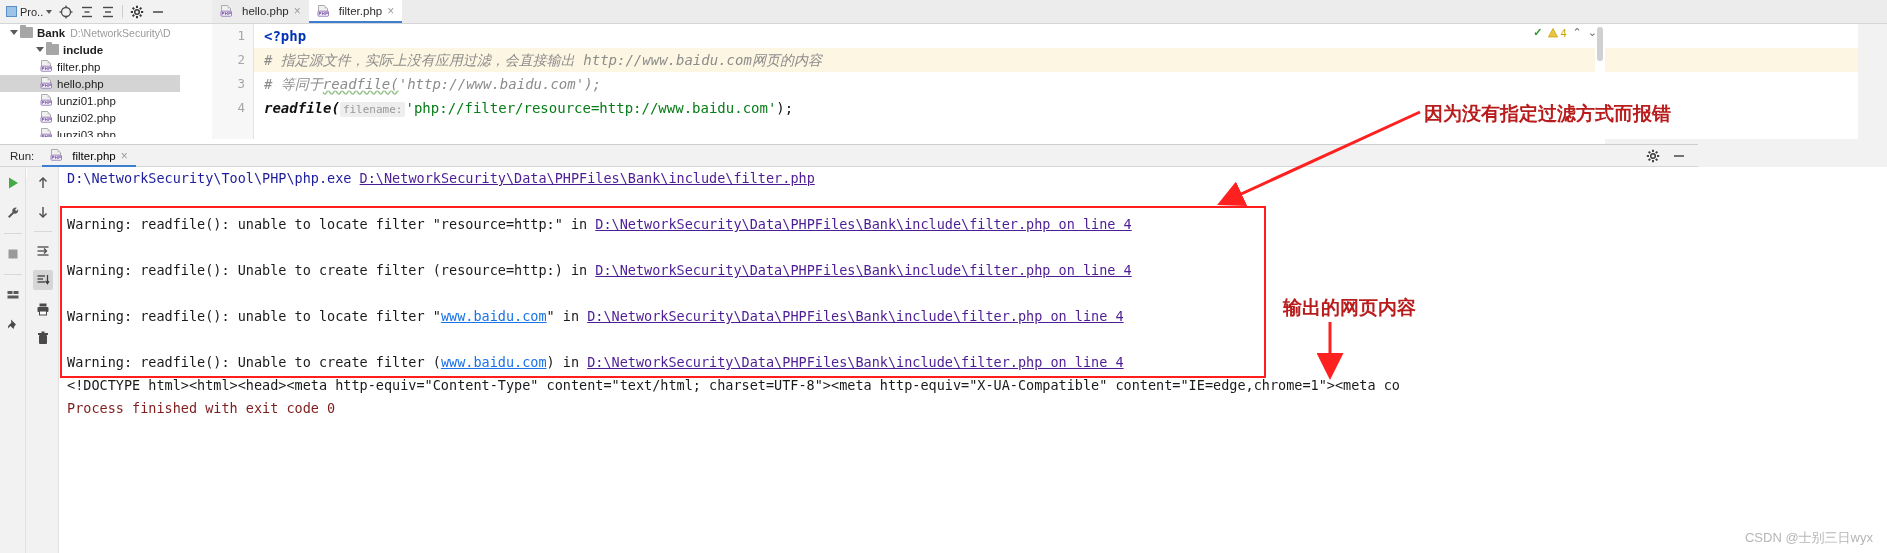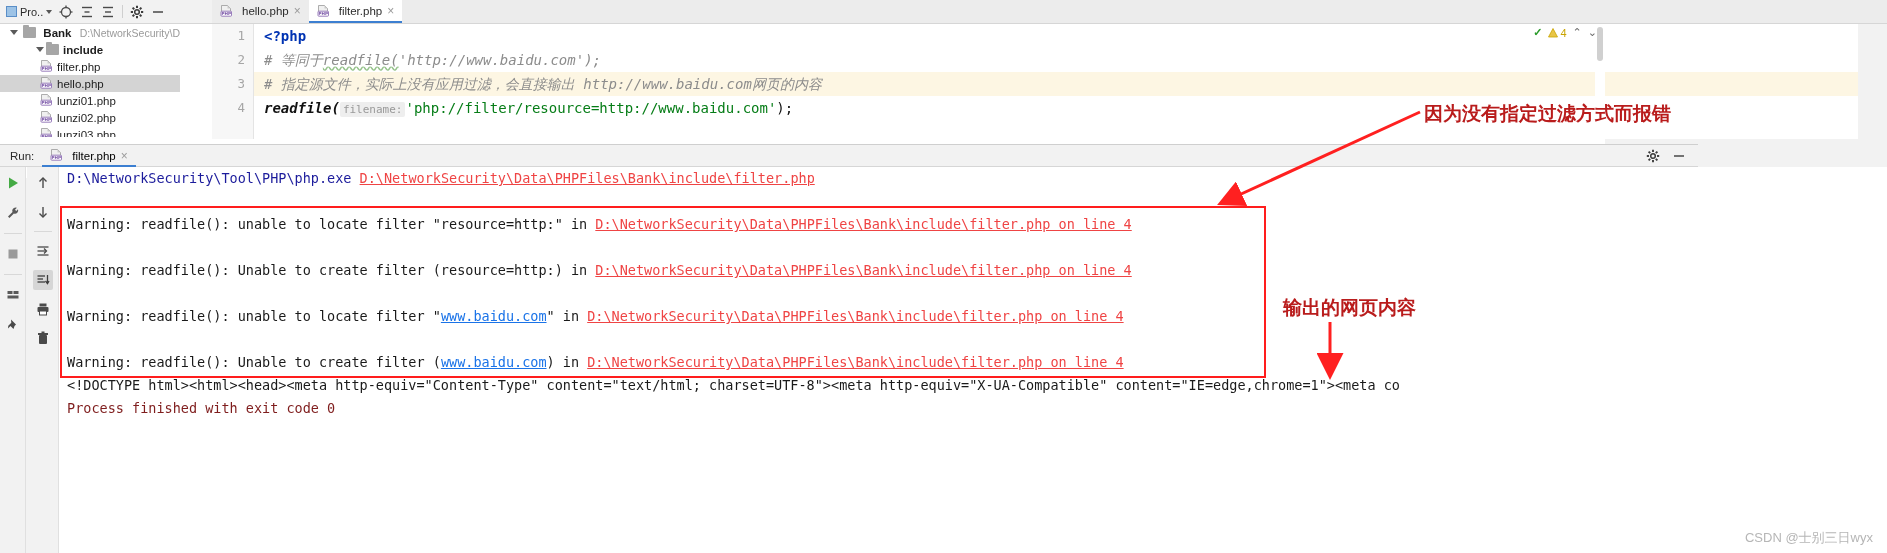--- a/index.html
+++ b/index.html
@@ -32,21 +32,21 @@
 
   
   .tree {
     position:absolute; left:0; top:24px; width:180px; height:113px;
     background:#ffffff; font-size:11.5px; color:#1d1d1d; overflow:hidden;
   }
   .tree-scroll-l { position:absolute; left:0; top:24px; width:4px; height:113px; background:#f2f2f2; }
   .tree-scroll-l .thumb { position:absolute; left:0; top:2px; width:4px; height:52px; background:#c9c9c9; border-radius:2px;}
   .row { height:17px; display:flex; align-items:center; white-space:nowrap; }
   .row.sel { background:#d4d4d4; }
-  .ind1 { padding-left:8px;justify-content:space-between; } .ind2 { padding-left:34px; } .ind3 { padding-left:40px; }
+  .ind1 { padding-left:8px; } .ind2 { padding-left:34px; } .ind3 { padding-left:40px; }
   .arrow { width:10px; height:10px; position:relative; margin-right:2px; flex:none; }
   .arrow::before{
     content:""; position:absolute; left:2px; top:2.5px;
     border-left:4.5px solid transparent; border-right:4.5px solid transparent; border-top:5px solid #5a5a5a;
   }
   .folder { width:13px;height:11px;background:#a6a6a6;border-radius:1px;margin-right:4px;flex:none;position:relative;}
   .folder::after{content:"";position:absolute;left:0;top:-2.5px;width:6px;height:3px;background:#a6a6a6;border-radius:1px 1px 0 0;}
   .phpico{width:13px;height:13px;margin-right:4px;flex:none;position:relative;}
   .lbl-bold{font-weight:bold;}
   .lbl-path{color:#9a9a9a;font-size:10.5px;margin-left:5px;}
@@ -108,21 +108,21 @@
   .sbtn.act { background:#d6d6d6; border-radius:2px;}
   .hr-s { width:18px; height:1px; background:#d8d8d8; }
 
   .console {
     position:absolute; left:59px; top:167px; width:1828px; height:386px;
     background:#ffffff; font-family:"DejaVu Sans Mono", monospace; font-size:13.5px;
     overflow:hidden;
   }
   .cline { height:23px; line-height:23px; white-space:pre; padding-left:8px; color:#1a1a1a;}
   .cmd { color:#1c1c9c; }
-  .lnk2 { color:#ef4444; text-decoration:underline; }
+  .lnk2 { color:#4c1d95; text-decoration:underline; }
   .lnkb { color:#1a73e8; text-decoration:underline; }
   .gapline { height:23px; }
 
   
   .redbox {
     position:absolute; left:60px; top:206px; width:1206px; height:172px;
     border:2px solid #ff1d1d; pointer-events:none;
   }
 
   
@@ -279,22 +279,22 @@
 
     <div class="gutter" id="gutter">
         <div class="gl">1</div>
         <div class="gl">2</div>
         <div class="gl">3</div>
         <div class="gl">4</div>
       </div>
 
     <div class="code">
       <div class="cl"><span class="kw">&lt;?php</span></div>
+      <div class="cl hl"><span class="cm"># </span><span class="cm">指定源文件，实际上没有应用过滤，会直接输出 </span><span class="cm lnk">http://www.baidu.com</span><span class="cm">网页的内容</span></div>
       <div class="cl"><span class="cm"># </span><span class="cm">等同于</span><span class="cm squig">readfile(</span><span class="cm">'</span><span class="cm lnk">http://www.baidu.com</span><span class="cm">');</span></div>
-      <div class="cl hl"><span class="cm"># </span><span class="cm">指定源文件，实际上没有应用过滤，会直接输出 </span><span class="cm lnk">http://www.baidu.com</span><span class="cm">网页的内容</span></div>
       <div class="cl"><span class="fn">readfile</span><span class="fn">(</span><span class="param">filename:</span><span class="str">'php://filter/resource=http://www.baidu.com'</span><span class="pun">);</span></div>
     </div>
 
     <div class="ed-status">
       <span class="chk">✓</span>
       <span class="warncount">
         <svg width="10" height="10" viewBox="0 0 10 10">
             <polygon points="5,0.5 9.5,9 0.5,9" fill="#e8c547" stroke="#c9a400" stroke-width="0.8"></polygon>
           </svg>
         <span>4</span>

